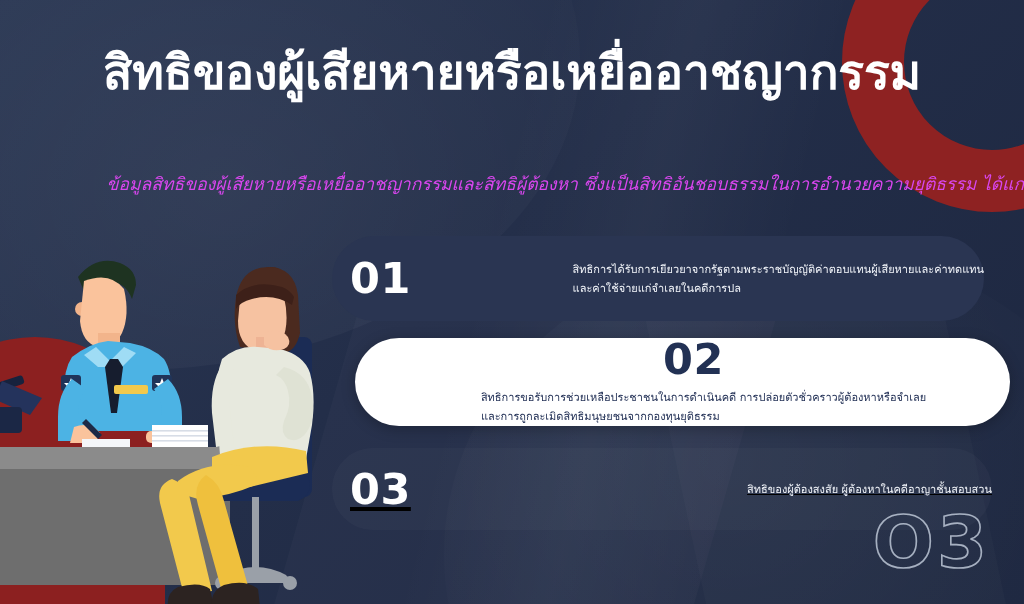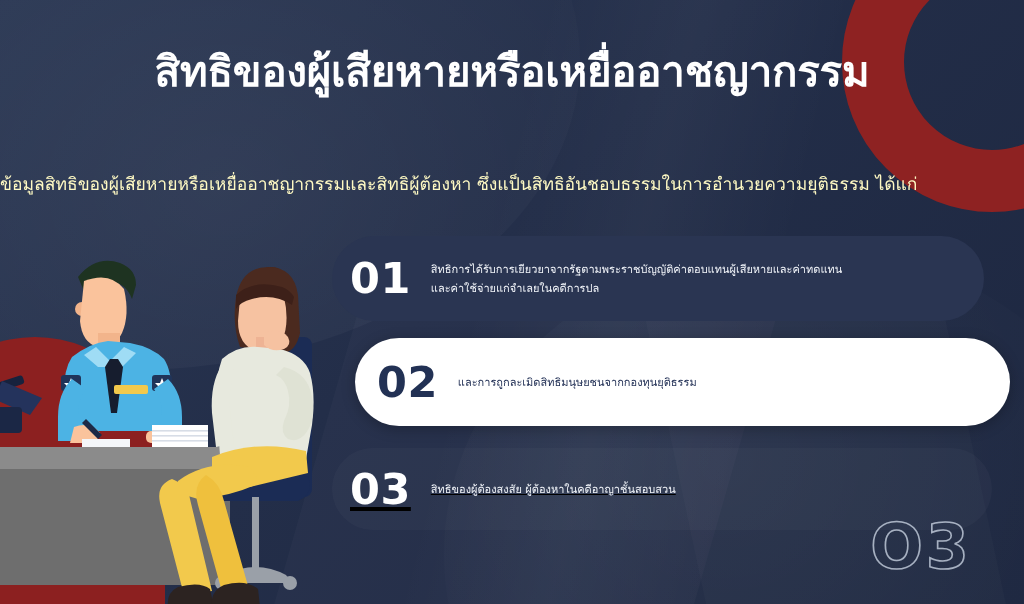--- a/index.html
+++ b/index.html
@@ -82,37 +82,38 @@
   .title-wrap {
     position: absolute;
     left: 0;
     right: 0;
     top: 50px;
     text-align: center;
     z-index: 6;
   }
   .title-line {
     color: #ffffff;
-    font-size: 42px;
+    font-size: 48px;
     font-weight: bold;
     line-height: 44px;
     letter-spacing: -0.2px;
     white-space: nowrap;
   }
   .subtitle {
     position: absolute;
     left: 0;
     right: 0;
     top: 172px;
-    text-align: left;
-    color: #fef9c3;
+    text-align: right;
+    color: #d946ef;
     font-size: 17.5px;
     line-height: 24px;
     white-space: nowrap;
     z-index: 6;
+    font-style: italic;
   }
 
   
   .illus {
     position: absolute;
     left: 0;
     bottom: 0;
     width: 340px;
     height: 375px;
     z-index: 4;
@@ -124,39 +125,41 @@
     left: 0;
     top: 236px;
     width: 1024px;
     z-index: 7;
   }
   .card {
     position: absolute;
     display: flex;
     align-items: center;
     box-sizing: border-box;
+    justify-content: space-between;
   }
   .card-01 {
     left: 332px;
     top: 0px;
     width: 652px;
     height: 85px;
     border-radius: 43px;
     background: #2a3552;
     padding-left: 18px;
   }
   .card-02 {
     left: 355px;
     top: 102px;
     width: 655px;
     height: 88px;
     border-radius: 44px;
     background: #ffffff;
     padding-left: 22px;
     box-shadow: 0 3px 14px rgba(0,0,0,0.25);
+    flex-direction: column;
   }
   .card-03 {
     left: 332px;
     top: 212px;
     width: 660px;
     height: 82px;
     border-radius: 41px;
     background: rgba(255,255,255,0.028);
     padding-left: 18px;
     text-decoration: underline;
@@ -176,23 +179,23 @@
     font-size: 11px;
     line-height: 19px;
   }
   .card-text.on-dark  { color: #f2f5fa; }
   .card-text.on-white { color: #243257; }
   .card-text div { white-space: nowrap; }
 
   
   .pagenum {
     position: absolute;
-    right: 52px;
+    right: 34px;
     bottom: 26px;
-    font-size: 62px;
+    font-size: 72px;
     font-weight: bold;
     letter-spacing: 3px;
     color: transparent;
     -webkit-text-stroke: 1.6px rgba(216,226,240,0.72);
     z-index: 8;
     line-height: 1;
   }
 </style>
 </head>
 <body>
@@ -317,20 +320,21 @@
       <div class="num num-light">01</div>
       <div class="card-text on-dark">
         <div>สิทธิการได้รับการเยียวยาจากรัฐตามพระราชบัญญัติค่าตอบแทนผู้เสียหายและค่าทดแทน</div>
         <div>และค่าใช้จ่ายแก่จำเลยในคดีการปล</div>
       </div>
     </div>
 
     <div class="card card-02">
       <div class="num num-dark">02</div>
       <div class="card-text on-white">
+        <div>สิทธิการขอรับการช่วยเหลือประชาชนในการดำเนินคดี การปล่อยตัวชั่วคราวผู้ต้องหาหรือจำเลย</div>
         <div>และการถูกละเมิดสิทธิมนุษยชนจากกองทุนยุติธรรม</div>
       </div>
     </div>
 
     <div class="card card-03">
       <div class="num num-light">03</div>
       <div class="card-text on-dark">
         <div>สิทธิของผู้ต้องสงสัย ผู้ต้องหาในคดีอาญาชั้นสอบสวน</div>
       </div>
     </div>

